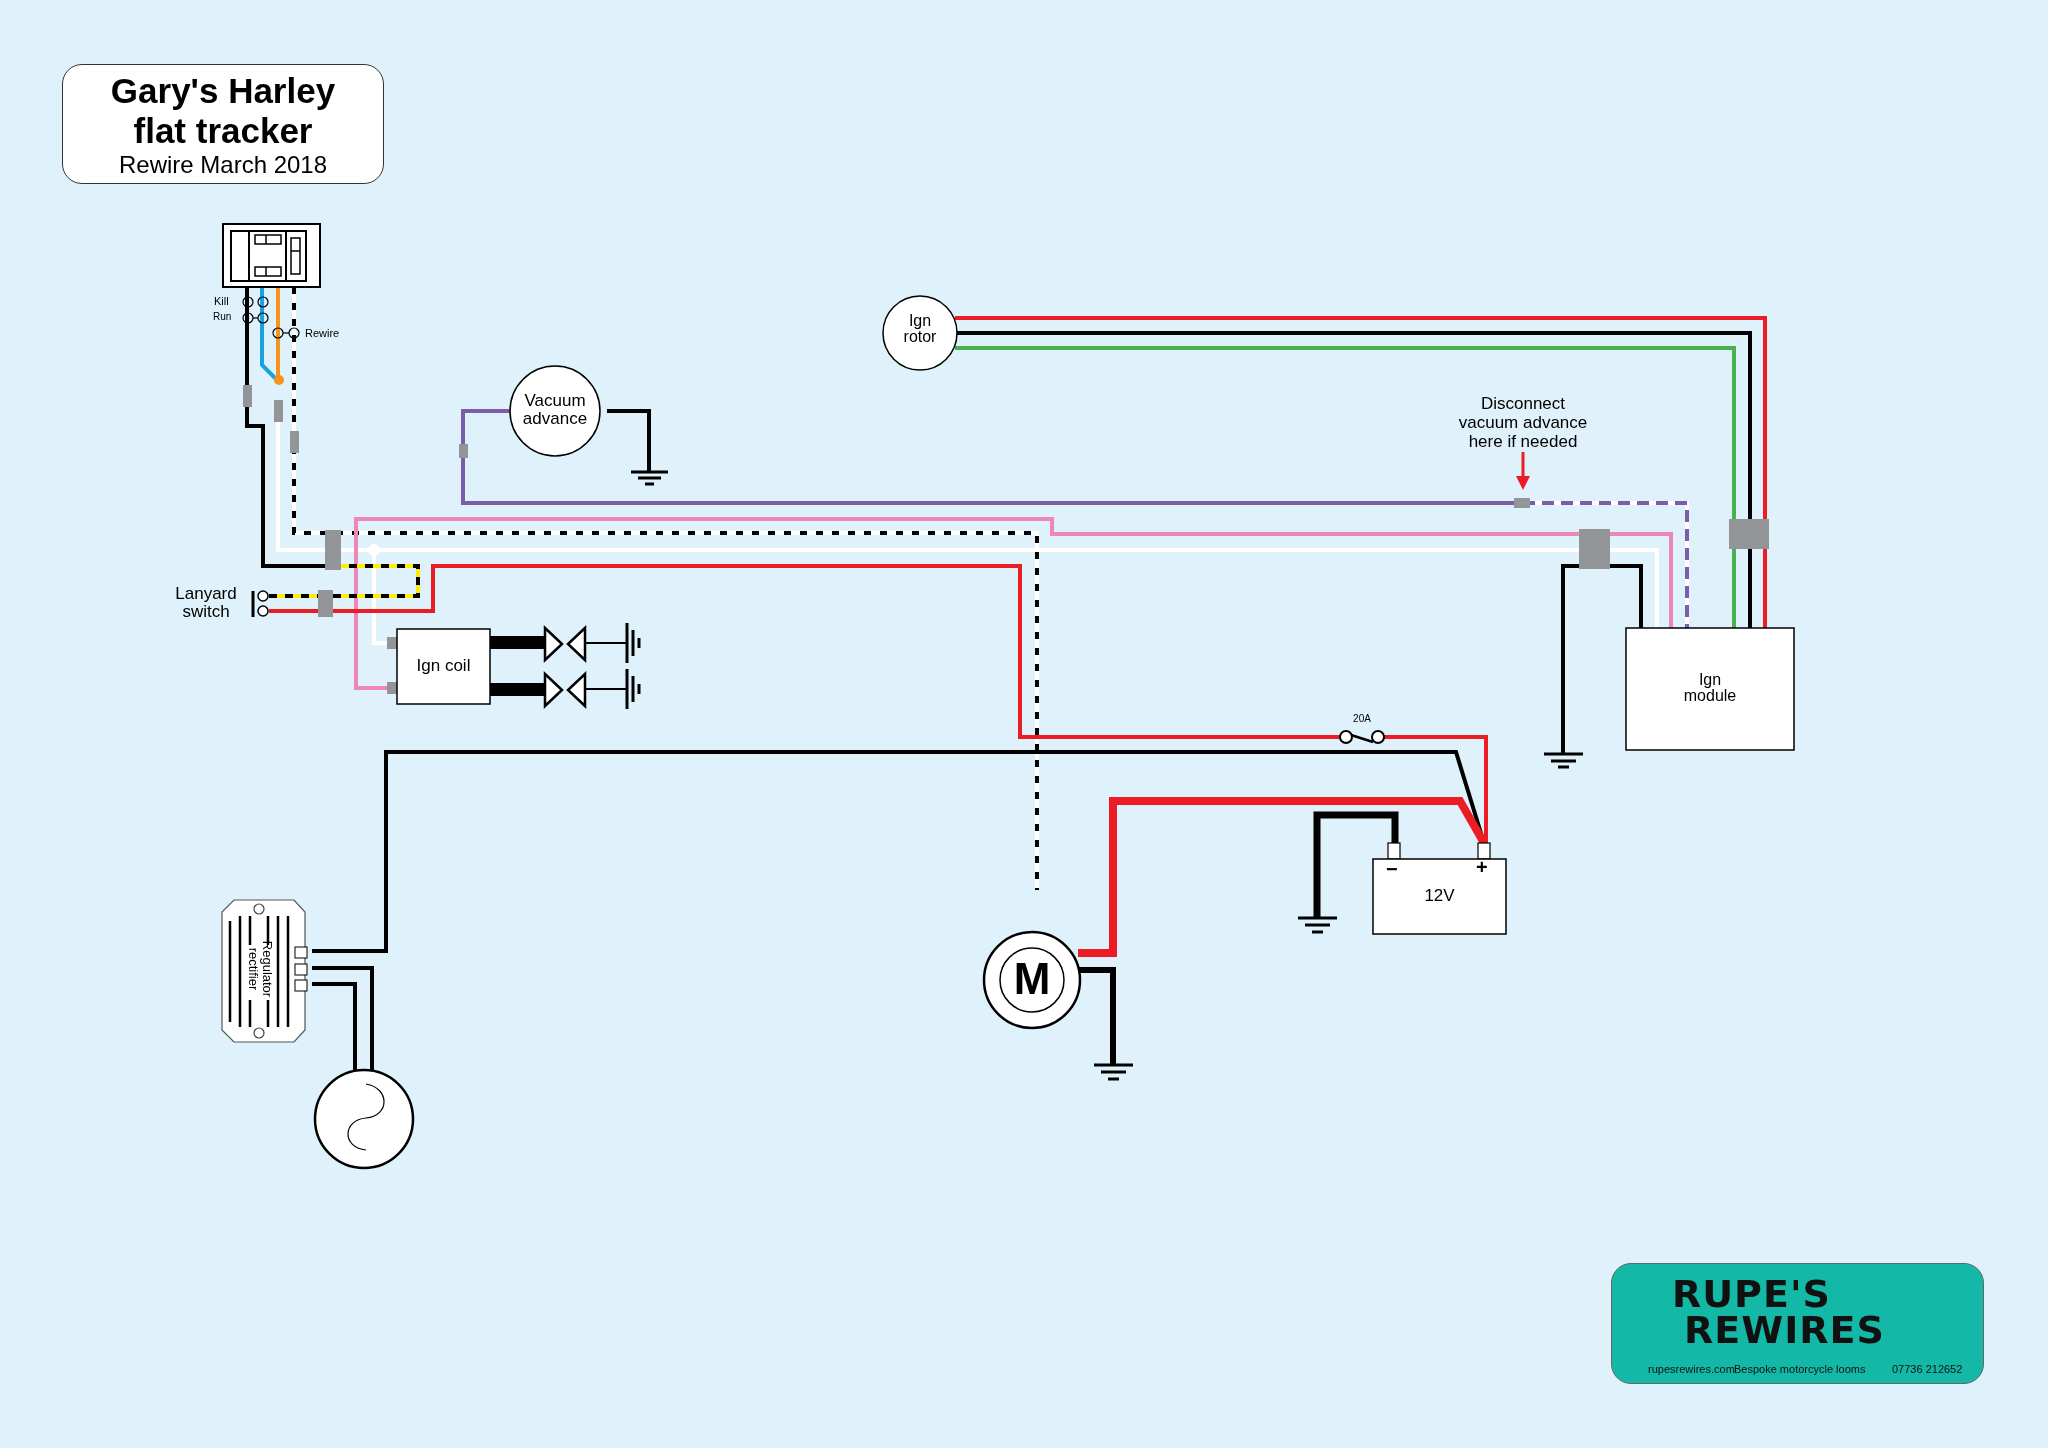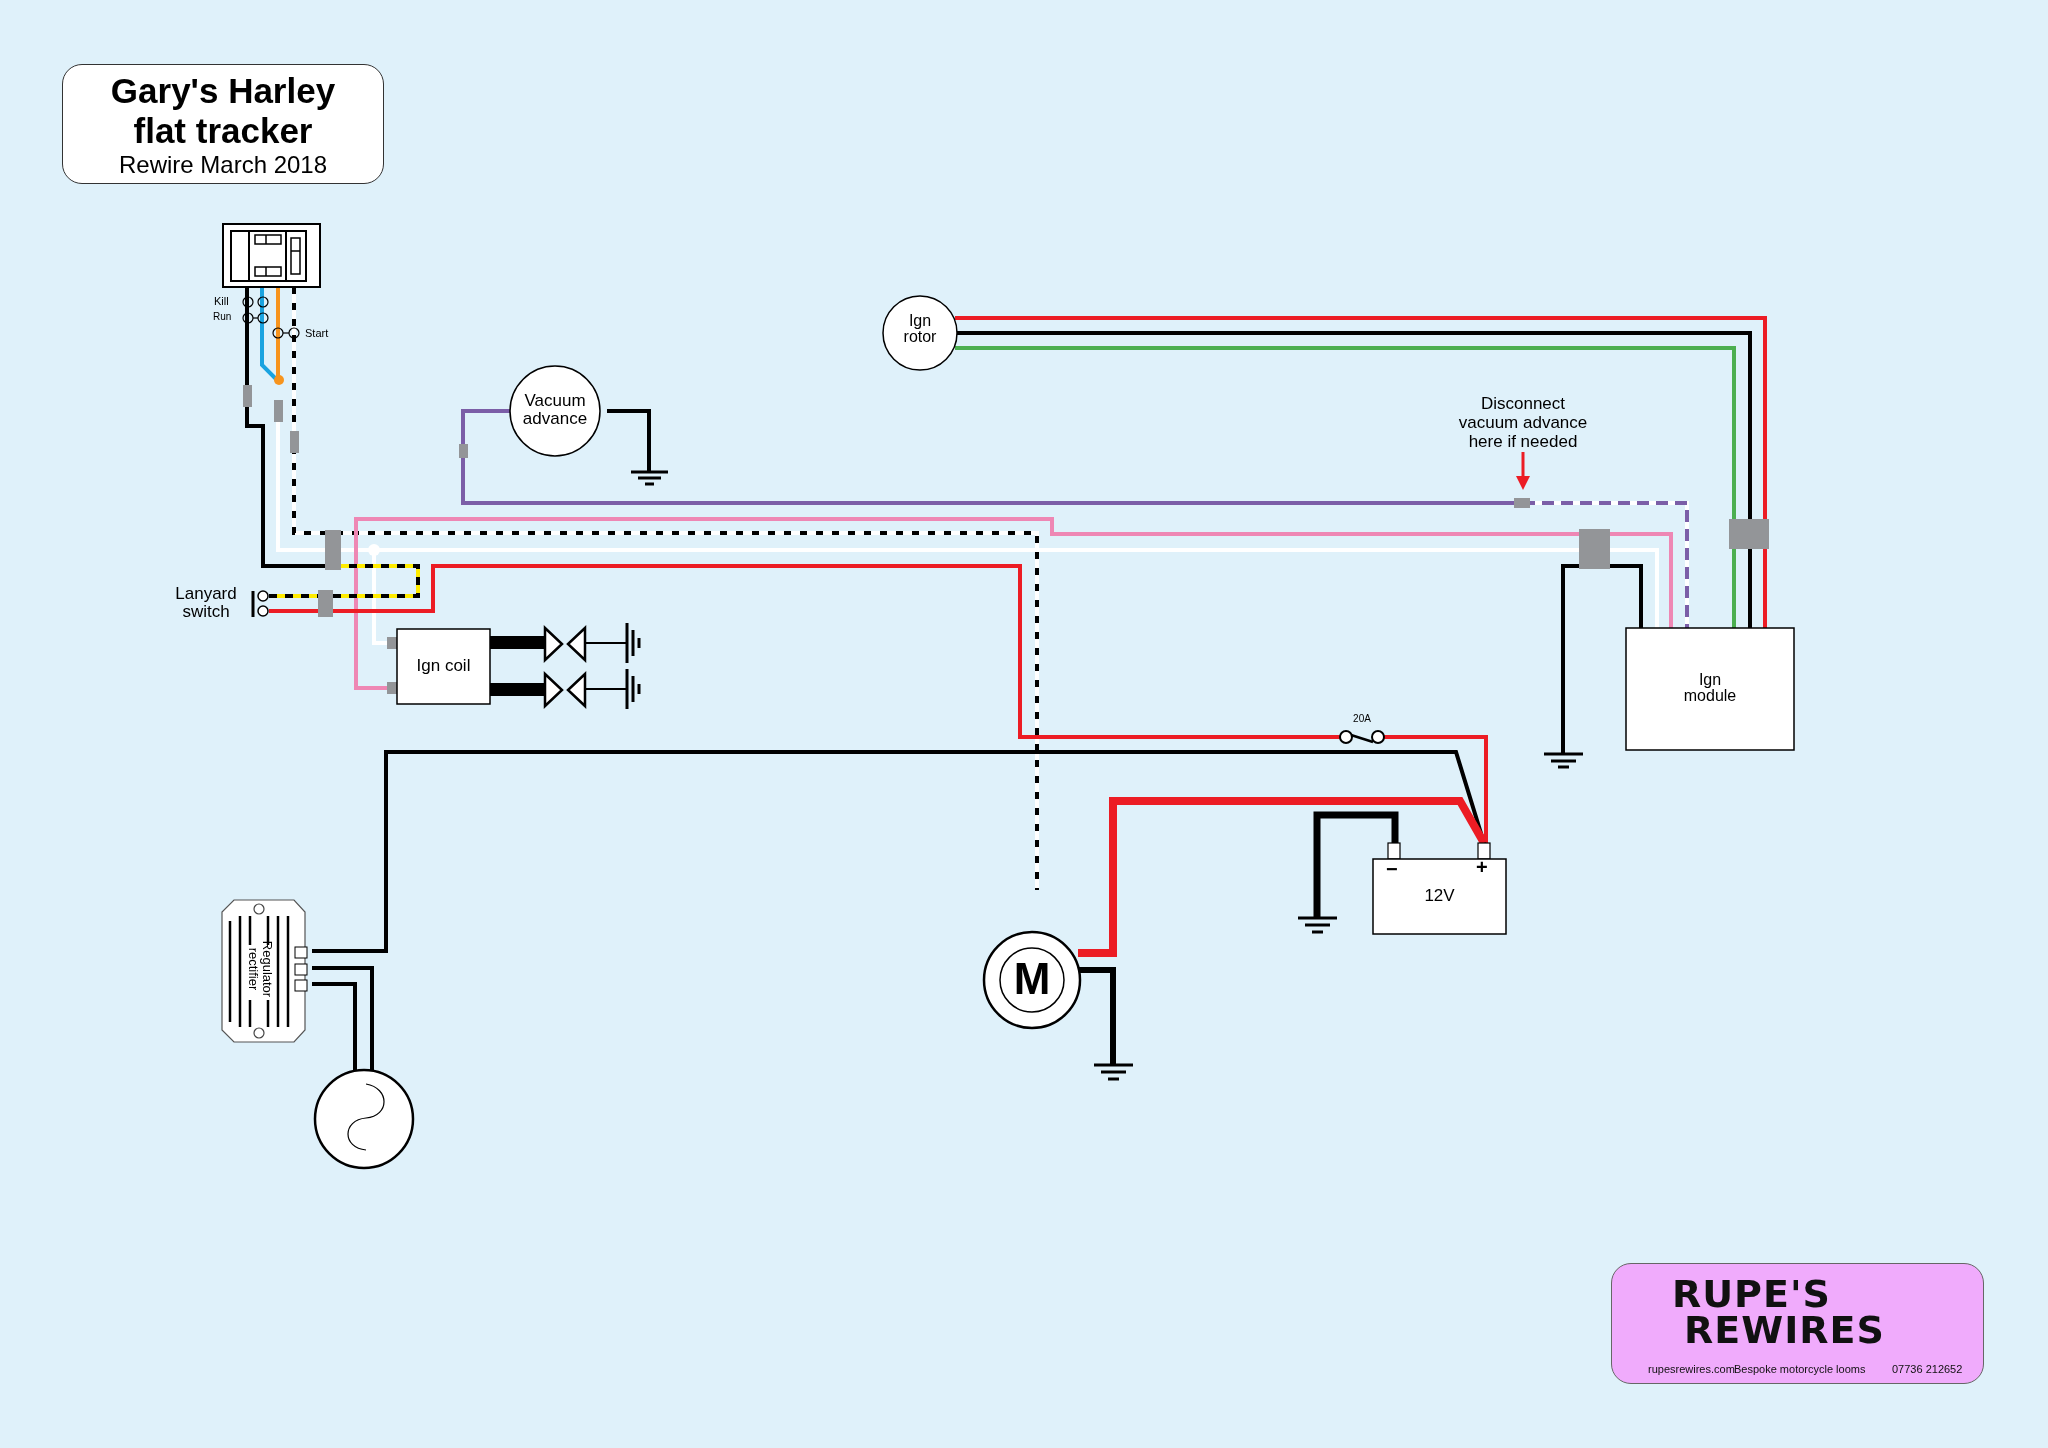--- a/index.html
+++ b/index.html
@@ -2,21 +2,21 @@
 <html><head>
 <meta charset="utf-8">
 <style>
   html, body { margin:0; padding:0; }
   body { width:2048px; height:1448px; background:#dff1fa; overflow:hidden; position:relative; font-family:"Liberation Sans", sans-serif; }
   svg#wiring { position:absolute; left:0; top:0; }
   .title-box { position:absolute; left:62px; top:64px; width:322px; height:120px; background:#fff; border:1.5px solid #333; border-radius:20px; text-align:center; box-sizing:border-box; padding-top:6px; }
   .title-box .t1 { font-weight:bold; font-size:35px; line-height:40px; color:#000; }
   .title-box .t2 { font-size:24px; line-height:28px; color:#000; }
   .lbl { position:absolute; color:#000; text-align:center; font-family:"Liberation Sans", sans-serif; }
-  .logo-box { position:absolute; left:1611px; top:1263px; width:373px; height:121px; background:#f0abfc; border:1.5px solid #666; border-radius:20px; box-sizing:border-box; overflow:hidden; }
+  .logo-box { position:absolute; left:1611px; top:1263px; width:373px; height:121px; background:#14b8a6; border:1.5px solid #666; border-radius:20px; box-sizing:border-box; overflow:hidden; }
   .logo-word { position:absolute; font-family:"DejaVu Sans", sans-serif; font-weight:bold; font-size:38px; color:#111; letter-spacing:1px; }
   .logo-foot { position:absolute; bottom:8px; font-size:11px; color:#111; font-family:"Liberation Sans", sans-serif; }
 </style>
 </head>
 <body>
 
 <svg id="wiring" width="2048" height="1448" viewBox="0 0 2048 1448">
 
   <g>
     <polyline points="955,318 1765,318 1765,628" fill="none" stroke="#ec1c24" stroke-width="4"></polyline>
@@ -220,21 +220,21 @@
 </svg>
 
 <div class="title-box">
   <div class="t1">Gary's Harley</div>
   <div class="t1">flat tracker</div>
   <div class="t2">Rewire March 2018</div>
 </div>
 
 <div class="lbl" style="left:214px;top:295px;font-size:11px;">Kill</div>
 <div class="lbl" style="left:213px;top:311px;font-size:10px;">Run</div>
-<div class="lbl" style="left:305px;top:327px;font-size:11px;">Start</div>
+<div class="lbl" style="left:305px;top:327px;font-size:11px;">Rewire</div>
 
 <div class="lbl" style="left:168px;top:585px;font-size:17px;line-height:18px;width:76px;">
   <div>Lanyard</div>
   <div>switch</div>
 </div>
 
 <div class="lbl" style="left:510px;top:392px;width:90px;font-size:17px;line-height:18px;">
   <div>Vacuum</div>
   <div>advance</div>
 </div>

